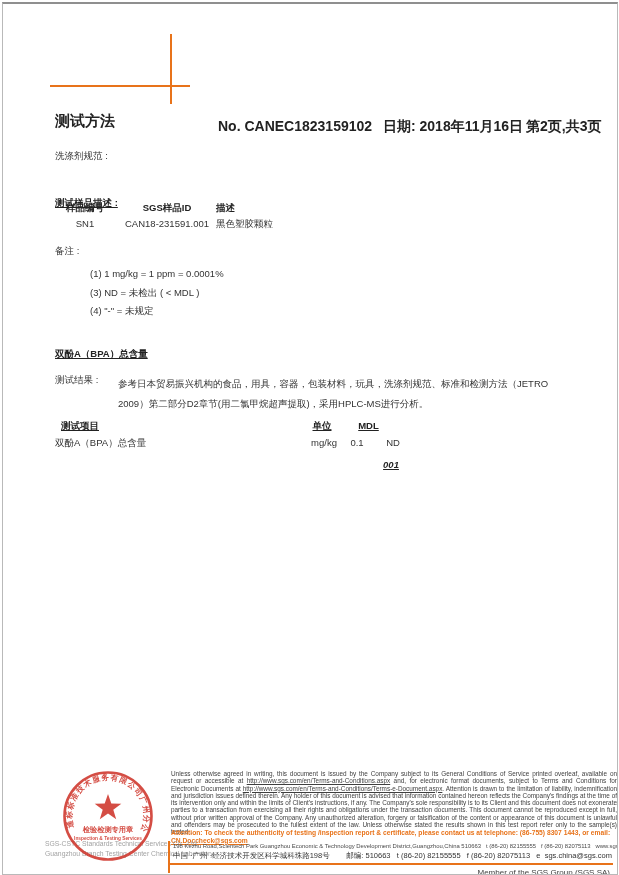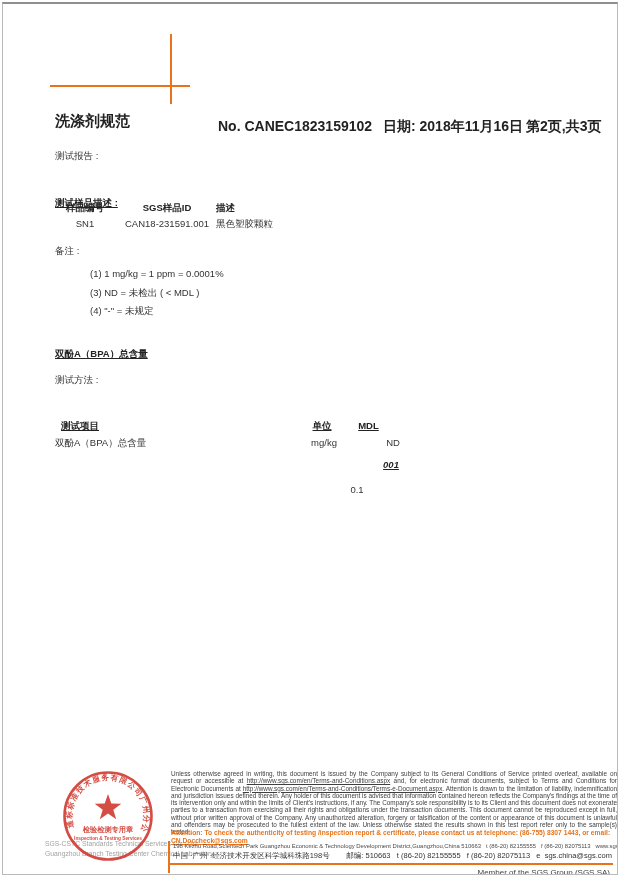--- a/index.html
+++ b/index.html
@@ -35,26 +35,26 @@
   .stamp{opacity:0.88;}
 </style>
 </head>
 <body>
 
 <div class="page">
 
   <div class="abs rule-h" style="left:47px;top:81px;width:140px;"></div>
   <div class="abs rule-v" style="left:167px;top:30px;height:70px;width:1.5px;"></div>
 
-  <div class="abs title" style="left:52px;top:108px;">洗涤剂规范</div>
+  <div class="abs title" style="left:52px;top:108px;">测试方法</div>
   <div class="abs hmeta" style="left:215px;top:114px;">No. CANEC1823159102</div>
   <div class="abs hmeta" style="left:380px;top:114px;">日期: 2018年11月16日</div>
   <div class="abs hmeta" style="left:523px;top:114px;">第2页,共3页</div>
 
-  <div class="abs body-txt" style="left:52px;top:146px;">测试报告 :</div>
+  <div class="abs body-txt" style="left:52px;top:146px;">洗涤剂规范 :</div>
 
   <div class="abs body-txt bold u" style="left:52px;top:193px;">测试样品描述 :</div>
 
   <div>
     <div class="abs body-txt bold center" style="left:82px;top:198px;">样品编号</div>
     <div class="abs body-txt bold center" style="left:164px;top:198px;">SGS样品ID</div>
     <div class="abs body-txt bold" style="left:213px;top:198px;">描述</div>
     <div class="abs body-txt center" style="left:82px;top:214px;">SN1</div>
     <div class="abs body-txt center" style="left:164px;top:214px;">CAN18-231591.001</div>
     <div class="abs body-txt" style="left:213px;top:214px;">黑色塑胶颗粒</div>
@@ -62,30 +62,31 @@
 
   <div class="abs body-txt" style="left:52px;top:241px;">备注 :</div>
   <div class="abs body-txt" style="left:87px;top:261px;">
     <div class="note-line">(1) 1 mg/kg = 1 ppm = 0.0001%</div>
     <div class="note-line">(3) ND = 未检出 ( &lt; MDL )</div>
     <div class="note-line">(4) "-" = 未规定</div>
   </div>
 
   <div class="abs body-txt bold u" style="left:52px;top:344px;">双酚A（BPA）总含量</div>
 
-  <div class="abs body-txt" style="left:52px;top:370px;">测试方法 :</div>
+  <div class="abs body-txt" style="left:52px;top:370px;">测试结果 :</div>
+  <div class="abs body-txt method" style="left:115px;top:370px;">参考日本贸易振兴机构的食品，用具，容器，包装材料，玩具，洗涤剂规范、标准和检测方法（JETRO 2009）第二部分D2章节(用二氯甲烷超声提取)，采用HPLC-MS进行分析。</div>
 
   <div>
     <div class="abs body-txt bold u" style="left:58px;top:416px;">测试项目</div>
     <div class="abs body-txt bold u center" style="left:319px;top:416px;">单位</div>
     <div class="abs body-txt bold u center" style="left:352px;top:416px;padding-left:27px;">MDL</div>
     <div class="abs body-txt bold u it center" style="left:388px;top:416px;">001</div>
     <div class="abs body-txt" style="left:52px;top:433px;">双酚A（BPA）总含量</div>
     <div class="abs body-txt center" style="left:321px;top:433px;">mg/kg</div>
-    <div class="abs body-txt center" style="left:354px;top:433px;margin-top:47px;">0.1</div>
+    <div class="abs body-txt center" style="left:354px;top:433px;">0.1</div>
     <div class="abs body-txt center" style="left:390px;top:433px;">ND</div>
   </div>
 
   <div class="abs legal" style="left:168px;top:766px;"><span>Unless otherwise agreed in writing, this document is issued by the Company subject to its General Conditions of Service printed overleaf, available on request or accessible at </span><span class="seg-u">http://www.sgs.com/en/Terms-and-Conditions.aspx</span><span> and, for electronic format documents, subject to Terms and Conditions for Electronic Documents at </span><span class="seg-u">http://www.sgs.com/en/Terms-and-Conditions/Terms-e-Document.aspx</span><span>. Attention is drawn to the limitation of liability, indemnification and jurisdiction issues defined therein. Any holder of this document is advised that information contained hereon reflects the Company's findings at the time of its intervention only and within the limits of Client's instructions, if any. The Company's sole responsibility is to its Client and this document does not exonerate parties to a transaction from exercising all their rights and obligations under the transaction documents. This document cannot be reproduced except in full, without prior written approval of the Company. Any unauthorized alteration, forgery or falsification of the content or appearance of this document is unlawful and offenders may be prosecuted to the fullest extent of the law. Unless otherwise stated the results shown in this test report refer only to the sample(s) tested .</span></div>
   <div class="abs attn" style="left:168px;top:825px;"><span>Attention: To check the authenticity of testing /inspection report &amp; certificate, please contact us at telephone: (86-755) 8307 1443, or email: </span><span class="seg-u">CN.Doccheck@sgs.com</span></div>
 
   <div class="abs company" style="left:42px;top:835px;">
     <div>SGS-CSTC Standards Technical Services Co., Ltd.</div>
     <div>Guangzhou Branch Testing Center Chemical Laboratory</div>
   </div>

